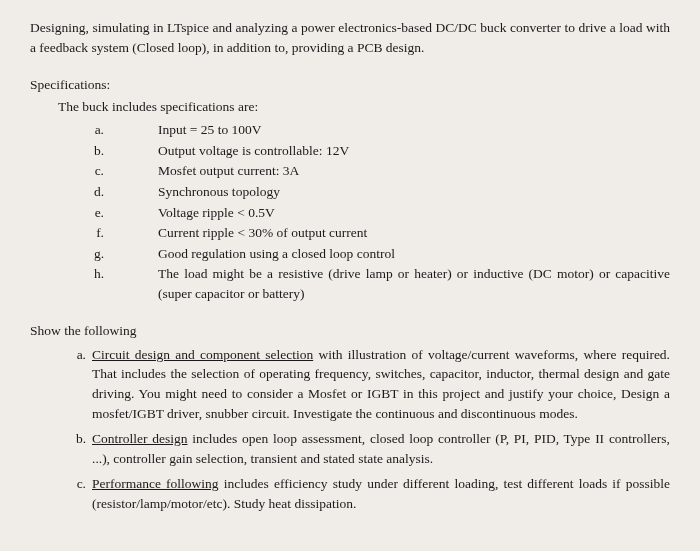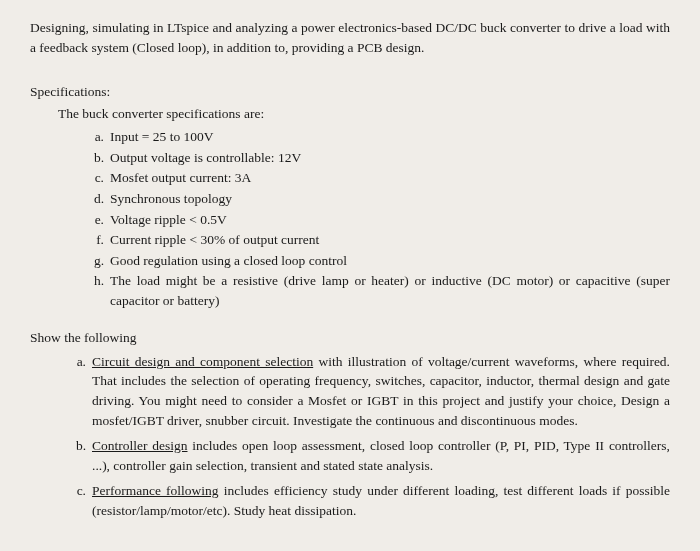--- a/index.html
+++ b/index.html
@@ -14,21 +14,21 @@
       min-height: 551px;
       font-family: 'Times New Roman', Times, serif;
       font-size: 13.5px;
       color: #1a1a1a;
       padding: 18px 30px 18px 30px;
       line-height: 1.45;
     }
 
     .intro-text {
       text-align: justify;
-      margin-bottom: 25px;
+      margin-bottom: 18px;
     }
 
     .specifications-heading {
       font-weight: normal;
       margin-bottom: 2px;
     }
 
     .buck-specs-intro {
       margin-left: 28px;
       margin-bottom: 4px;
@@ -47,20 +47,21 @@
 
     .spec-list li .letter {
       min-width: 22px;
       text-align: right;
       margin-right: 6px;
     }
 
     .spec-list li .content {
       flex: 1;
       text-align: justify;
+      margin-left: 48px;
     }
 
     .show-following {
       margin-top: 18px;
       margin-bottom: 4px;
     }
 
     .show-list {
       list-style: none;
       margin-left: 36px;
@@ -88,21 +89,21 @@
       text-decoration: underline;
     }
   </style>
 </head>
 <body>
 
 <p class="intro-text">Designing, simulating in LTspice and analyzing a power electronics-based DC/DC buck converter to drive a load with a feedback system (Closed loop), in addition to, providing a PCB design.</p>
 
 <p class="specifications-heading">Specifications:</p>
 
-<p class="buck-specs-intro">The buck converter specifications are:</p>
+<p class="buck-specs-intro">The buck includes specifications are:</p>
 
 <ul class="spec-list">
 <li>
       <span class="letter">a.</span>
       <span class="content">Input = 25 to 100V</span>
     </li>
     <li>
       <span class="letter">b.</span>
       <span class="content">Output voltage is controllable: 12V</span>
     </li>

